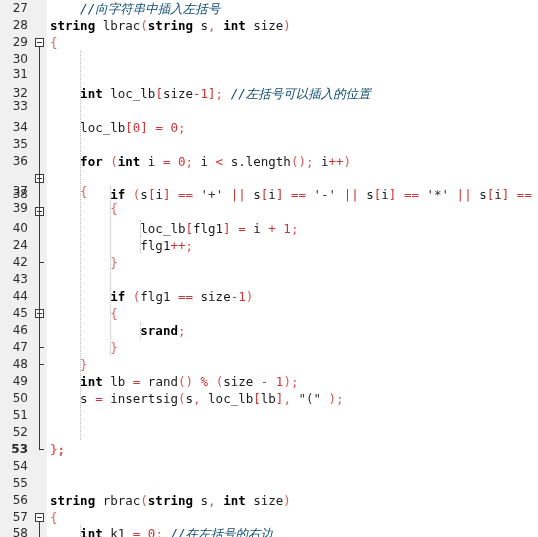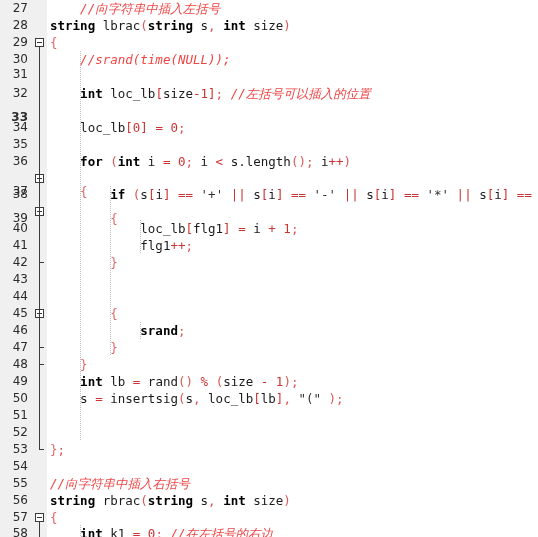--- a/index.html
+++ b/index.html
@@ -65,21 +65,21 @@
     line-height: 17px;
     color: #000000;
     letter-spacing: 0px;
   }
   
   .kw      { color: #000000; font-weight: bold; }
   .pun     { color: #d95757; }
   .brk     { color: #cc3333; }
   .num     { color: #cc3333; }
   .str     { color: #333333; }
-  .cmt     { color: #ef4444; font-style: italic; }
+  .cmt     { color: #0c4a6e; font-style: italic; }
   .plain   { color: #1a1a1a; }
   .brace   { color: #e06666; }
   .op      { color: #cc3333; }
   
   .fold-box {
     position: absolute;
     left: 35px;
     width: 9px;
     height: 9px;
     border: 1px solid #3a3a3a;
@@ -119,46 +119,46 @@
 <body>
 
 <div id="editor">
   <div class="gutter-bg"></div>
   <div class="fold-bg"></div>
   <div class="gutter-sep"></div>
   <div id="lines-host">
       <div class="line" style="top: 0px;"><div class="lineno">27</div><div class="code-text"><span class="plain">    </span><span class="cmt">//向字符串中插入左括号</span></div></div>
       <div class="line" style="top: 16.95px;"><div class="lineno">28</div><div class="code-text"><span class="kw">string</span><span class="plain"> lbrac</span><span class="pun">(</span><span class="kw">string</span><span class="plain"> s</span><span class="pun">,</span><span class="plain"> </span><span class="kw">int</span><span class="plain"> size</span><span class="pun">)</span></div></div>
       <div class="line" style="top: 33.9px;"><div class="lineno">29</div><div class="code-text"><span class="brace">{</span></div></div>
-      <div class="line" style="top: 50.85px;"><div class="lineno">30</div><div class="code-text"><span class="plain">    </span><span class="cmt">//srand(time(NULL));</span></div></div>
+      <div class="line" style="top: 50.85px;"><div class="lineno">30</div></div>
       <div class="line" style="top: 66px;"><div class="lineno">31</div><div class="code-text"></div></div>
       <div class="line" style="top: 84.75px;"><div class="lineno">32</div><div class="code-text"><span class="plain">    </span><span class="kw">int</span><span class="plain"> loc_lb</span><span class="brk">[</span><span class="plain">size</span><span class="op">-</span><span class="num">1</span><span class="brk">]</span><span class="pun">;</span><span class="plain"> </span><span class="cmt">//左括号可以插入的位置</span></div></div>
-      <div class="line" style="top: 109px; font-weight: bold;"><div class="lineno">33</div><div class="code-text"></div></div>
+      <div class="line" style="top: 98px;"><div class="lineno">33</div><div class="code-text"></div></div>
       <div class="line" style="top: 118.65px;"><div class="lineno">34</div><div class="code-text"><span class="plain">    </span><span class="plain">loc_lb</span><span class="brk">[</span><span class="num">0</span><span class="brk">]</span><span class="plain"> </span><span class="op">=</span><span class="plain"> </span><span class="num">0</span><span class="pun">;</span></div></div>
       <div class="line" style="top: 135.6px;"><div class="lineno">35</div></div>
       <div class="line" style="top: 152.55px;"><div class="lineno">36</div><div class="code-text"><span class="plain">    </span><span class="kw">for</span><span class="plain"> </span><span class="pun">(</span><span class="kw">int</span><span class="plain"> i </span><span class="op">=</span><span class="plain"> </span><span class="num">0</span><span class="pun">;</span><span class="plain"> i </span><span class="op">&lt;</span><span class="plain"> s.length</span><span class="pun">()</span><span class="pun">;</span><span class="plain"> i</span><span class="op">++</span><span class="pun">)</span></div></div>
       <div class="line" style="top: 183px;"><div class="lineno">37</div><div class="code-text"><span class="plain">    </span><span class="brace">{</span></div></div>
       <div class="line" style="top: 186.45px;"><div class="lineno">38</div><div class="code-text"><span class="plain">        </span><span class="kw">if</span><span class="plain"> </span><span class="pun">(</span><span class="plain">s</span><span class="brk">[</span><span class="plain">i</span><span class="brk">]</span><span class="plain"> </span><span class="op">==</span><span class="plain"> </span><span class="str">'+'</span><span class="plain"> </span><span class="op">||</span><span class="plain"> s</span><span class="brk">[</span><span class="plain">i</span><span class="brk">]</span><span class="plain"> </span><span class="op">==</span><span class="plain"> </span><span class="str">'-'</span><span class="plain"> </span><span class="op">||</span><span class="plain"> s</span><span class="brk">[</span><span class="plain">i</span><span class="brk">]</span><span class="plain"> </span><span class="op">==</span><span class="plain"> </span><span class="str">'*'</span><span class="plain"> </span><span class="op">||</span><span class="plain"> s</span><span class="brk">[</span><span class="plain">i</span><span class="brk">]</span><span class="plain"> </span><span class="op">==</span><span class="plain"> </span></div></div>
-      <div class="line" style="top: 210px;"><div class="lineno">39</div><div class="code-text"><span class="plain">        </span><span class="brace">{</span></div></div>
+      <div class="line" style="top: 200px;"><div class="lineno">39</div><div class="code-text"><span class="plain">        </span><span class="brace">{</span></div></div>
       <div class="line" style="top: 220.35px;"><div class="lineno">40</div><div class="code-text"><span class="plain">            </span><span class="plain">loc_lb</span><span class="brk">[</span><span class="plain">flg1</span><span class="brk">]</span><span class="plain"> </span><span class="op">=</span><span class="plain"> i </span><span class="op">+</span><span class="plain"> </span><span class="num">1</span><span class="pun">;</span></div></div>
-      <div class="line" style="top: 237.3px;"><div class="lineno">41</div><div class="code-text"><span class="plain">            </span><span class="plain">flg1</span><span class="op">++</span><span class="pun">;</span></div></div>
+      <div class="line" style="top: 237.3px;"><div class="lineno">24</div><div class="code-text"><span class="plain">            </span><span class="plain">flg1</span><span class="op">++</span><span class="pun">;</span></div></div>
       <div class="line" style="top: 254.25px;"><div class="lineno">42</div><div class="code-text"><span class="plain">        </span><span class="brace">}</span></div></div>
       <div class="line" style="top: 271.2px;"><div class="lineno">43</div><div class="code-text"></div></div>
-      <div class="line" style="top: 288.15px;"><div class="lineno">44</div></div>
+      <div class="line" style="top: 288.15px;"><div class="lineno">44</div><div class="code-text"><span class="plain">        </span><span class="kw">if</span><span class="plain"> </span><span class="pun">(</span><span class="plain">flg1 </span><span class="op">==</span><span class="plain"> size</span><span class="op">-</span><span class="num">1</span><span class="pun">)</span></div></div>
       <div class="line" style="top: 305.1px;"><div class="lineno">45</div><div class="code-text"><span class="plain">        </span><span class="brace">{</span></div></div>
       <div class="line" style="top: 322.05px;"><div class="lineno">46</div><div class="code-text"><span class="plain">            </span><span class="kw">srand</span><span class="pun">;</span></div></div>
       <div class="line" style="top: 339px;"><div class="lineno">47</div><div class="code-text"><span class="plain">        </span><span class="brace">}</span></div></div>
       <div class="line" style="top: 355.95px;"><div class="lineno">48</div><div class="code-text"><span class="plain">    </span><span class="brace">}</span></div></div>
       <div class="line" style="top: 372.9px;"><div class="lineno">49</div><div class="code-text"><span class="plain">    </span><span class="kw">int</span><span class="plain"> lb </span><span class="op">=</span><span class="plain"> rand</span><span class="pun">()</span><span class="plain"> </span><span class="op">%</span><span class="plain"> </span><span class="pun">(</span><span class="plain">size </span><span class="op">-</span><span class="plain"> </span><span class="num">1</span><span class="pun">)</span><span class="pun">;</span></div></div>
       <div class="line" style="top: 389.85px;"><div class="lineno">50</div><div class="code-text"><span class="plain">    </span><span class="plain">s </span><span class="op">=</span><span class="plain"> insertsig</span><span class="pun">(</span><span class="plain">s</span><span class="pun">,</span><span class="plain"> loc_lb</span><span class="brk">[</span><span class="plain">lb</span><span class="brk">]</span><span class="pun">,</span><span class="plain"> </span><span class="str">"("</span><span class="plain"> </span><span class="pun">)</span><span class="pun">;</span></div></div>
       <div class="line" style="top: 406.8px;"><div class="lineno">51</div><div class="code-text"></div></div>
       <div class="line" style="top: 423.75px;"><div class="lineno">52</div></div>
-      <div class="line" style="top: 440.7px;"><div class="lineno">53</div><div class="code-text"><span class="brace">}</span><span class="pun">;</span></div></div>
+      <div class="line" style="top: 440.7px; font-weight: bold;"><div class="lineno">53</div><div class="code-text"><span class="brace">}</span><span class="pun">;</span></div></div>
       <div class="line" style="top: 457.65px; text-decoration: underline;"><div class="lineno">54</div><div class="code-text"></div></div>
-      <div class="line" style="top: 474.6px;"><div class="lineno">55</div><div class="code-text"><span class="cmt">//向字符串中插入右括号</span></div></div>
+      <div class="line" style="top: 474.6px;"><div class="lineno">55</div></div>
       <div class="line" style="top: 491.55px;"><div class="lineno">56</div><div class="code-text"><span class="kw">string</span><span class="plain"> rbrac</span><span class="pun">(</span><span class="kw">string</span><span class="plain"> s</span><span class="pun">,</span><span class="plain"> </span><span class="kw">int</span><span class="plain"> size</span><span class="pun">)</span></div></div>
       <div class="line" style="top: 508.5px;"><div class="lineno">57</div><div class="code-text"><span class="brace">{</span></div></div>
       <div class="line" style="top: 525.45px;"><div class="lineno">58</div><div class="code-text"><span class="plain">    </span><span class="kw">int</span><span class="plain"> k1 </span><span class="op">=</span><span class="plain"> </span><span class="num">0</span><span class="pun">;</span><span class="plain"> </span><span class="cmt">//在左括号的右边</span></div></div>
     </div>
 <div class="fold-box" style="top: 37.9px;">
       <div class="minus"></div>
     </div>
     <div class="fold-box" style="top: 173.5px;">
       <div class="minus"></div>
     </div>

